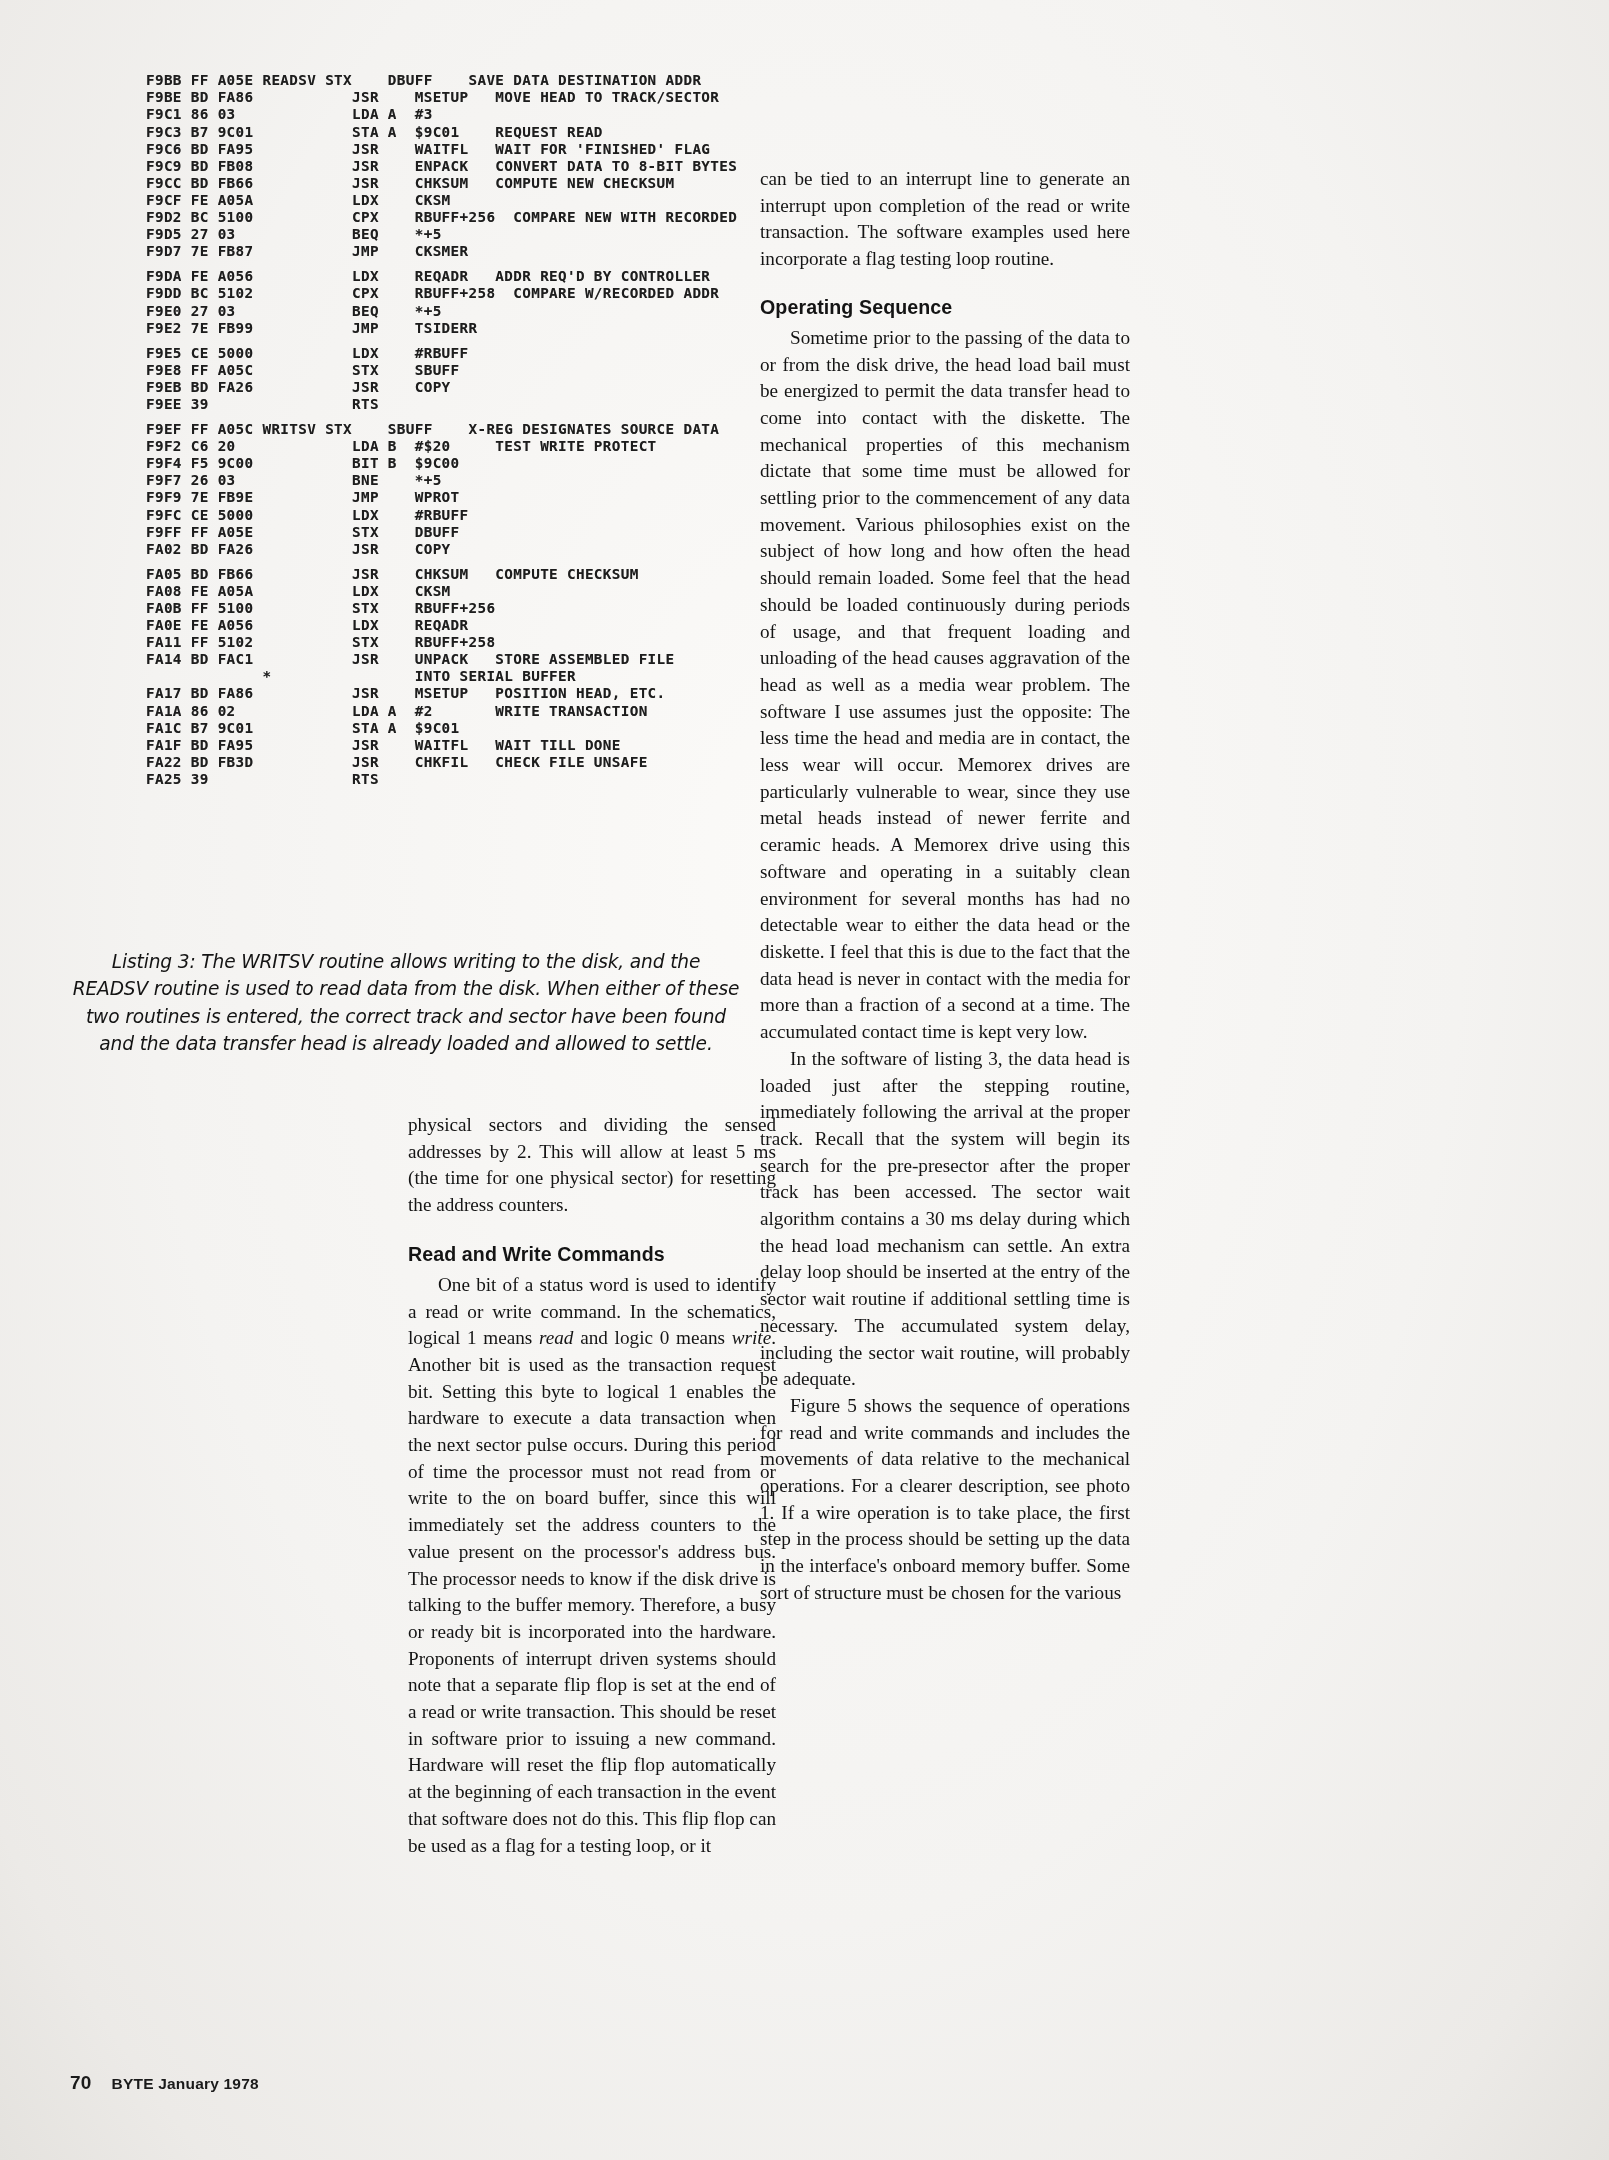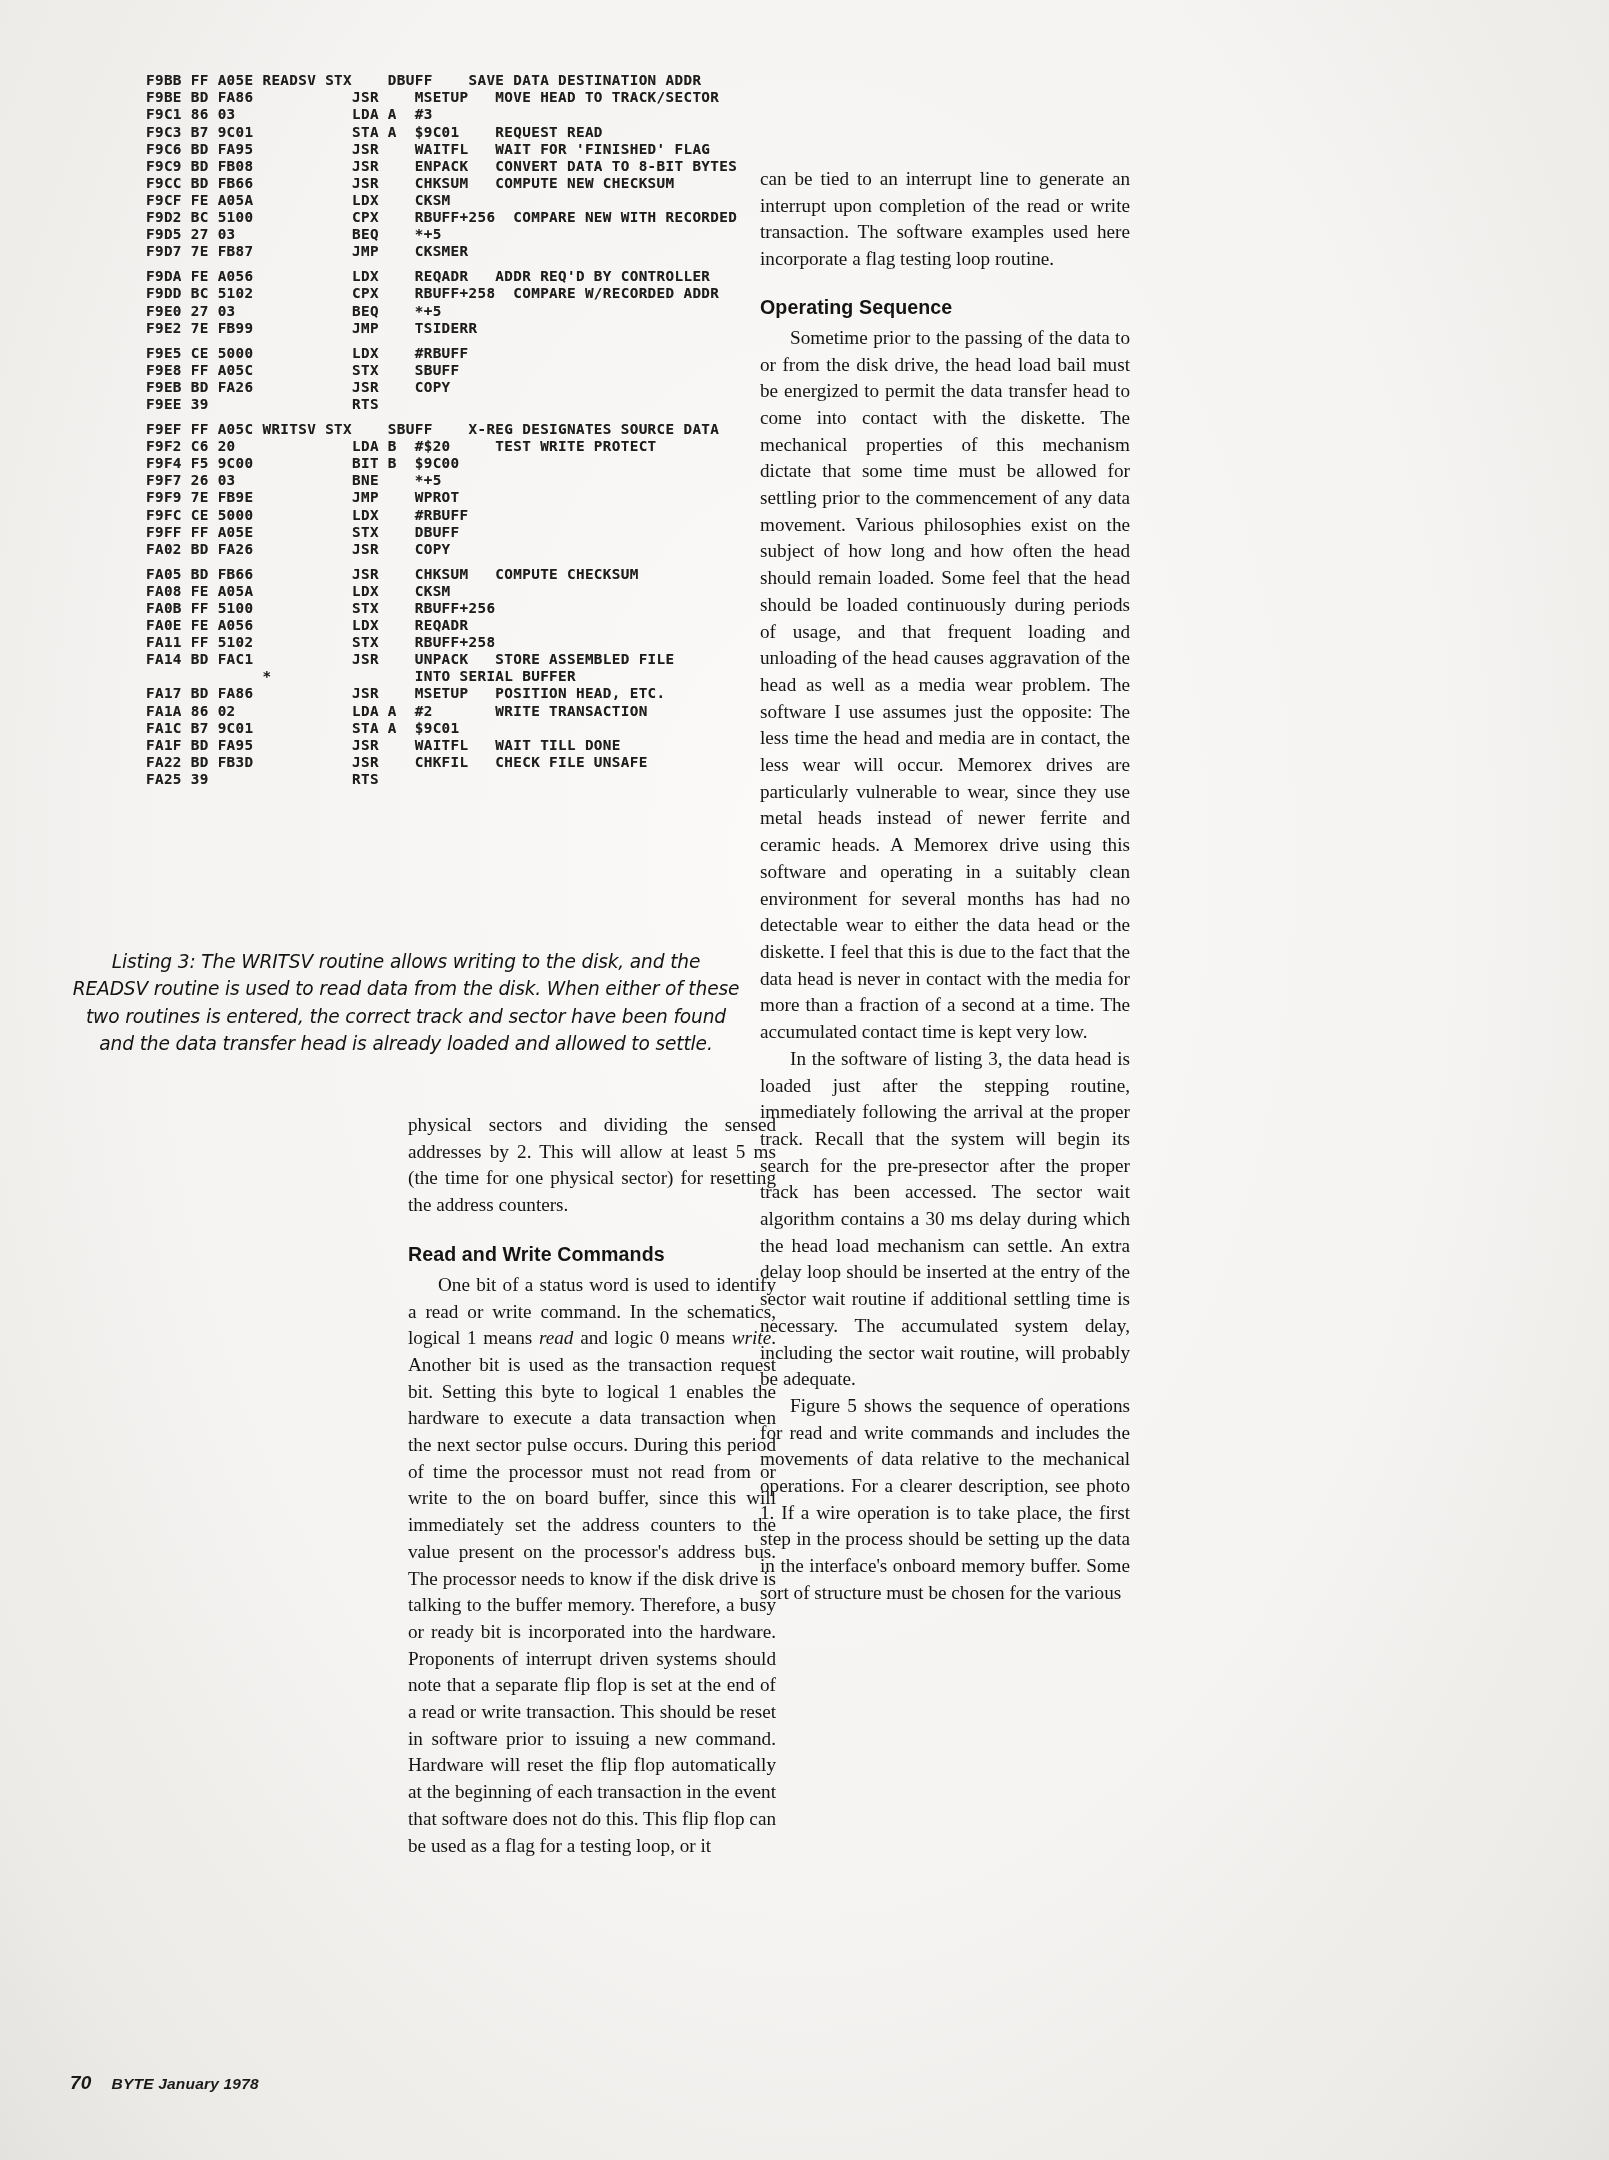--- a/index.html
+++ b/index.html
@@ -108,21 +108,20 @@
     position: absolute;
     left: 70px;
     top: 2072px;
     font-family: "Liberation Sans", sans-serif;
     font-size: 15px;
     color: #1a1a1a;
     letter-spacing: .2px;
     display: flex;
     align-items: baseline;
     gap: 20px;
-    font-style: italic;
   }
   .footer .pageno {
     font-weight: 700;
     font-size: 19px;
   }
   .footer .mag {
     font-size: 15.5px;
     font-weight: 600;
   }
 </style>

